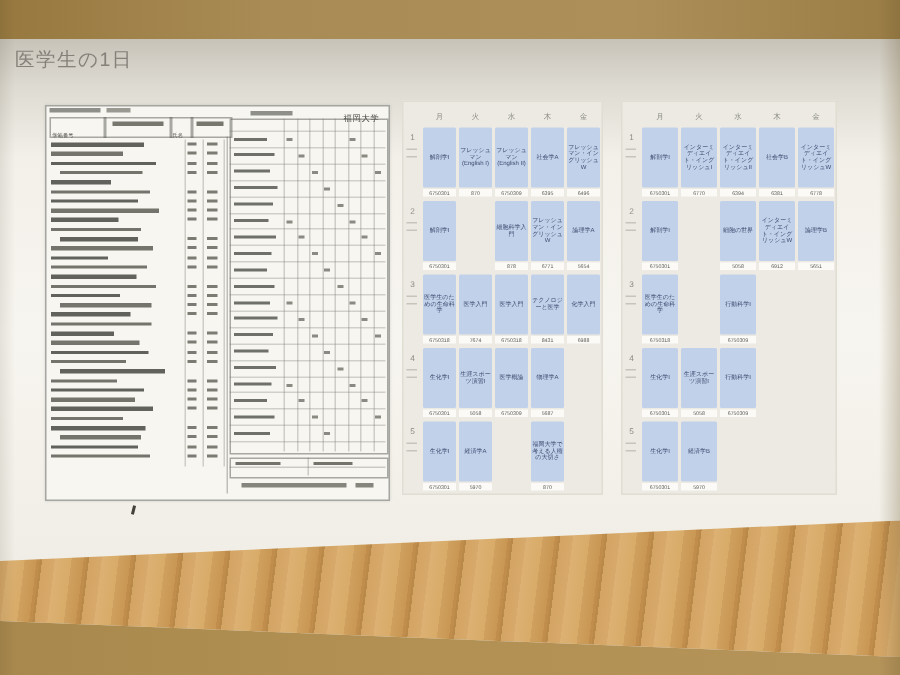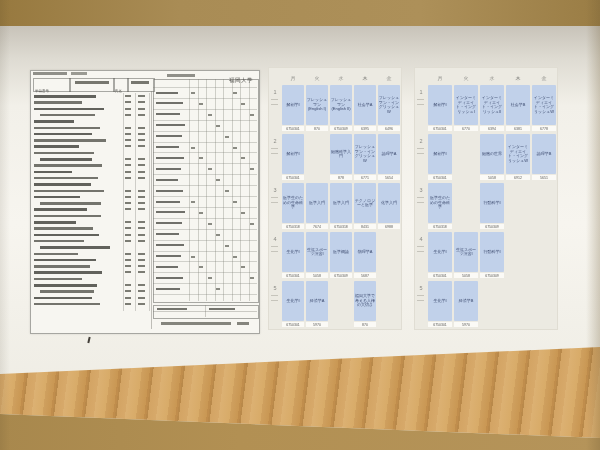--- a/index.html
+++ b/index.html
@@ -54,20 +54,21 @@
   .vignette-l{position:absolute;left:0;top:0;width:10px;height:450px;
               background:linear-gradient(to right,rgba(60,50,30,.10),rgba(60,50,30,0));}
 </style>
 </head>
 <body>
 
 <div class="photo">
   <div class="wall"></div>
   <div class="beam"></div>
 
+  <div class="slide-title">医学生の1日</div>
 
   <div class="paper">
     <div class="uni">
       <span>福岡大学</span>
     </div>
     <div class="tbox" style="left:2px;top:7px;width:36px;height:12px;">
       <div class="microtext" style="left:1px;top:2px;">
         <span>学籍番号</span>
       </div>
     </div>

